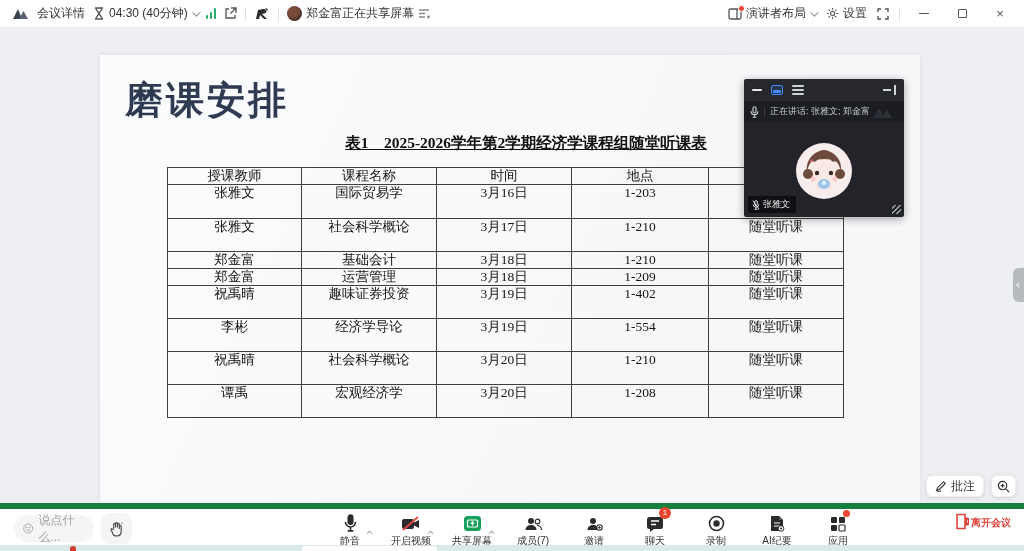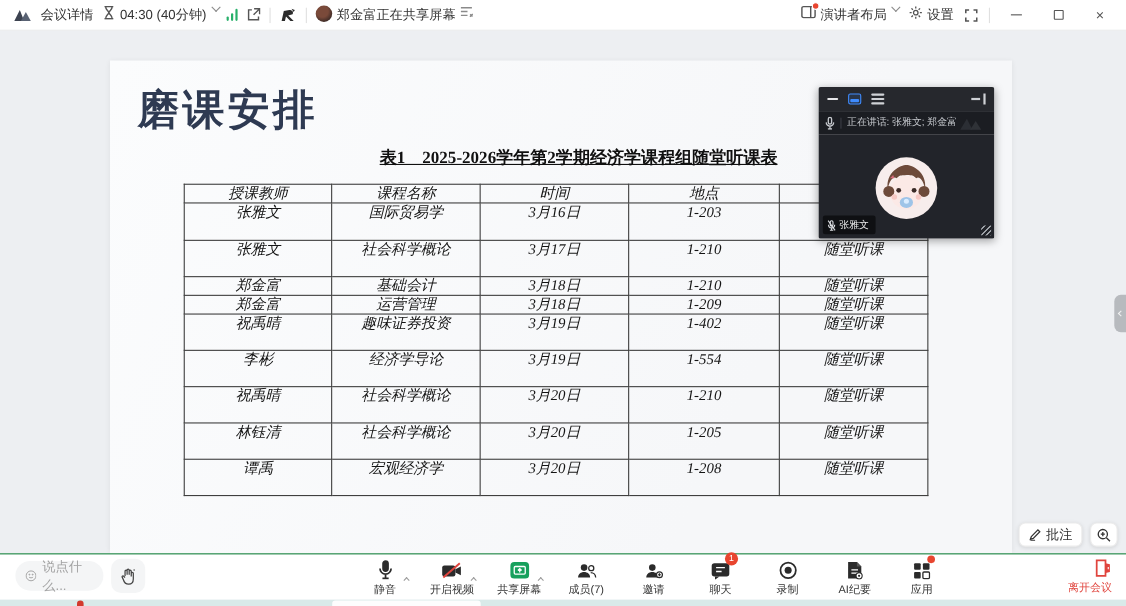--- a/index.html
+++ b/index.html
@@ -4,42 +4,42 @@
 <style>
   * { margin:0; padding:0; box-sizing:border-box; }
   html,body { width:1024px; height:551px; overflow:hidden; }
   body { font-family:"Liberation Sans","DejaVu Sans",sans-serif; background:#edeff2; position:relative; }
 
   
   .titlebar { position:absolute; top:0; left:0; width:1024px; height:28px; background:#ffffff;
     border-bottom:1px solid #e9eaec; display:flex; align-items:center; font-size:12px; color:#333; z-index:40; }
   .tb-left { display:flex; align-items:center; gap:8px; padding-left:12px; }
   .tb-right { margin-left:auto; display:flex; align-items:center; gap:10px; padding-right:10px; }
-  .tb-item { display:flex; align-items:flex-start; gap:4px; cursor:default; }
+  .tb-item { display:flex; align-items:center; gap:4px; cursor:default; }
   .divider { width:1px; height:14px; background:#e0e0e0; }
   .chev { width:6px; height:6px; border-right:1.3px solid #8a8a8a; border-bottom:1.3px solid #8a8a8a; display:inline-block; }
   .chev.down { transform:rotate(45deg) translateY(-2px); }
   .chev.up { transform:rotate(-135deg) translateY(-2px); }
   .winbtn { width:28px; height:22px; display:flex; align-items:center; justify-content:center; color:#555; font-size:13px; }
   .sigbars { display:flex; align-items:flex-end; gap:1.5px; height:11px; }
   .sigbars i { width:2.5px; background:#27b06a; border-radius:1px; display:block; }
   .avatar-sm { width:15px; height:15px; border-radius:50%; background:radial-gradient(circle at 40% 35%, #7a4a3a 0 40%, #3c2a26 75%); }
   .red-dot { position:absolute; top:-3px; right:-3px; width:7px; height:7px; border-radius:50%; background:#e8452f; border:1px solid #fff; }
 
   
   .main { position:absolute; top:28px; left:0; width:1024px; height:475px; background:#edeff2; overflow:hidden; }
   .pageDoc { position:absolute; left:100px; top:27px; width:820px; height:448px;
     background:linear-gradient(115deg,#fbfcfd 0%,#f6f7f9 70%); box-shadow:0 0 5px rgba(0,0,0,.07); }
   .doc-title { position:absolute; left:25px; top:20px; font-size:38px; font-weight:bold; color:#2e3a52; letter-spacing:3px; }
   .doc-caption { position:absolute; left:0; top:78px; width:100%; text-align:center; transform:translateX(16px);
     font-family:"Liberation Serif","DejaVu Serif",serif; font-weight:bold; font-size:15.5px; color:#101010;text-decoration:underline; }
   table.sched { position:absolute; left:67px; top:112px; width:676px; border-collapse:collapse; table-layout:fixed;
     font-family:"Liberation Serif","DejaVu Serif",serif; font-size:13.5px; color:#141414; }
   table.sched th, table.sched td { border:1px solid #3f3f3f; text-align:center; vertical-align:top;
-    font-weight:normal; line-height:16px; padding:0; overflow:hidden;font-style:italic; }
+    font-weight:normal; line-height:16px; padding:0; overflow:hidden; }
 
   
   .vpanel { position:absolute; left:744px; top:64px; width:160px; height:138px; z-index:50;
     box-shadow:0 2px 8px rgba(0,0,0,.35); border-radius:2px; overflow:hidden;margin-top:15px; }
   .vp-toolbar { height:22px; background:#26282d; display:flex; align-items:center; gap:9px; padding:0 8px; }
   .vp-min { width:10px; height:2px; background:#e6e7e9; border-radius:1px; }
   .vp-win { width:12px; height:10px; border:1.5px solid #3f8cff; border-radius:2px; position:relative; background:#3f8cff22; }
   .vp-win::after { content:""; position:absolute; left:1px; right:1px; bottom:1px; height:3px; background:#3f8cff; border-radius:1px; }
   .vp-list { width:12px; height:10px; display:flex; flex-direction:column; justify-content:space-between; }
   .vp-list i { height:2px; background:#cfd2d6; border-radius:1px; display:block; }
@@ -60,35 +60,35 @@
   
   .annot-group { position:absolute; right:8px; bottom:54px; display:flex; gap:7px; z-index:45; }
   .annot-btn { background:#fff; border:1px solid #ececec; box-shadow:0 1px 4px rgba(0,0,0,.12);
     border-radius:6px; height:22px; display:flex; align-items:center; gap:4px; padding:0 8px; font-size:12px; color:#333; }
   .edge-tab { position:absolute; right:0; top:268px; width:11px; height:34px; background:#b7babe;
     border-radius:6px 0 0 6px; z-index:45; display:flex; align-items:center; justify-content:center; }
   .edge-tab .chev { border-color:#f2f2f2; width:4px; height:4px; transform:rotate(135deg); }
 
   
   .bottombar { position:absolute; left:0; top:503px; width:1024px; height:42px; background:#fff;
-    border-top:1px solid #15803d; z-index:40; }
+    border-top:6px solid #15803d; z-index:40; }
   .chat-pill { position:absolute; left:14px; top:6px; width:80px; height:27px; border-radius:14px;
     background:#f4f5f6; display:flex; align-items:center; gap:5px; padding:0 9px; font-size:12px; color:#a3a3a3; }
   .hand-btn { position:absolute; left:101px; top:4px; width:31px; height:31px; border-radius:9px;
     background:#f4f5f6; display:flex; align-items:center; justify-content:center; }
   .ctl-group { position:absolute; left:328px; top:3px; display:flex; gap:17px; }
   .ctl { display:flex; flex-direction:column; align-items:center; width:44px; position:relative; cursor:default; }
   .ctl .ic { height:20px; display:flex; align-items:flex-end; justify-content:center; }
   .ctl .lbl { font-size:10px; color:#333; margin-top:2px; white-space:nowrap; }
   .ctl .caret { position:absolute; right:-1px; top:8px; }
   .ctl .caret .chev { border-color:#9a9a9a; width:4px; height:4px; }
   .badge { position:absolute; top:-4px; right:6px; min-width:12px; height:12px; border-radius:7px;
     background:#e8452f; color:#fff; font-size:8px; line-height:12px; text-align:center; padding:0 3px; }
   .dot-badge { position:absolute; top:-2px; right:9px; width:7px; height:7px; border-radius:50%; background:#e8452f; }
-  .leave { position:absolute; right:13px; top:4px; display:flex; flex-direction:column; align-items:flex-end; }
+  .leave { position:absolute; right:13px; top:4px; display:flex; flex-direction:row; align-items:center;font-weight:bold; }
   .leave .lbl { font-size:10px; color:#e0443d; margin-top:2px; }
 
   
   .taskbar { position:absolute; left:0; top:545px; width:1024px; height:6px; background:#d9eae9; z-index:39; }
   .tb-reddot { position:absolute; left:70px; top:1px; width:6px; height:5px; border-radius:3px 3px 0 0; background:#d23b2e; }
   .tb-search { position:absolute; left:302px; top:1px; width:135px; height:5px; background:#fdfdfd; border-radius:3px 3px 0 0; }
 
   svg { display:block; }
 </style>
 </head>
@@ -248,27 +248,20 @@
             <td>随堂听课</td>
           </tr>
           <tr style="height: 33px;">
             <td>祝禹晴</td>
             <td>社会科学概论</td>
             <td>3月20日</td>
             <td>1-210</td>
             <td>随堂听课</td>
           </tr>
           <tr style="height: 33px;">
-            <td>林钰清</td>
-            <td>社会科学概论</td>
-            <td>3月20日</td>
-            <td>1-205</td>
-            <td>随堂听课</td>
-          </tr>
-          <tr style="height: 33px;">
             <td>谭禹</td>
             <td>宏观经济学</td>
             <td>3月20日</td>
             <td>1-208</td>
             <td>随堂听课</td>
           </tr>
         </tbody>
     </table>
   </div>
 </div>

